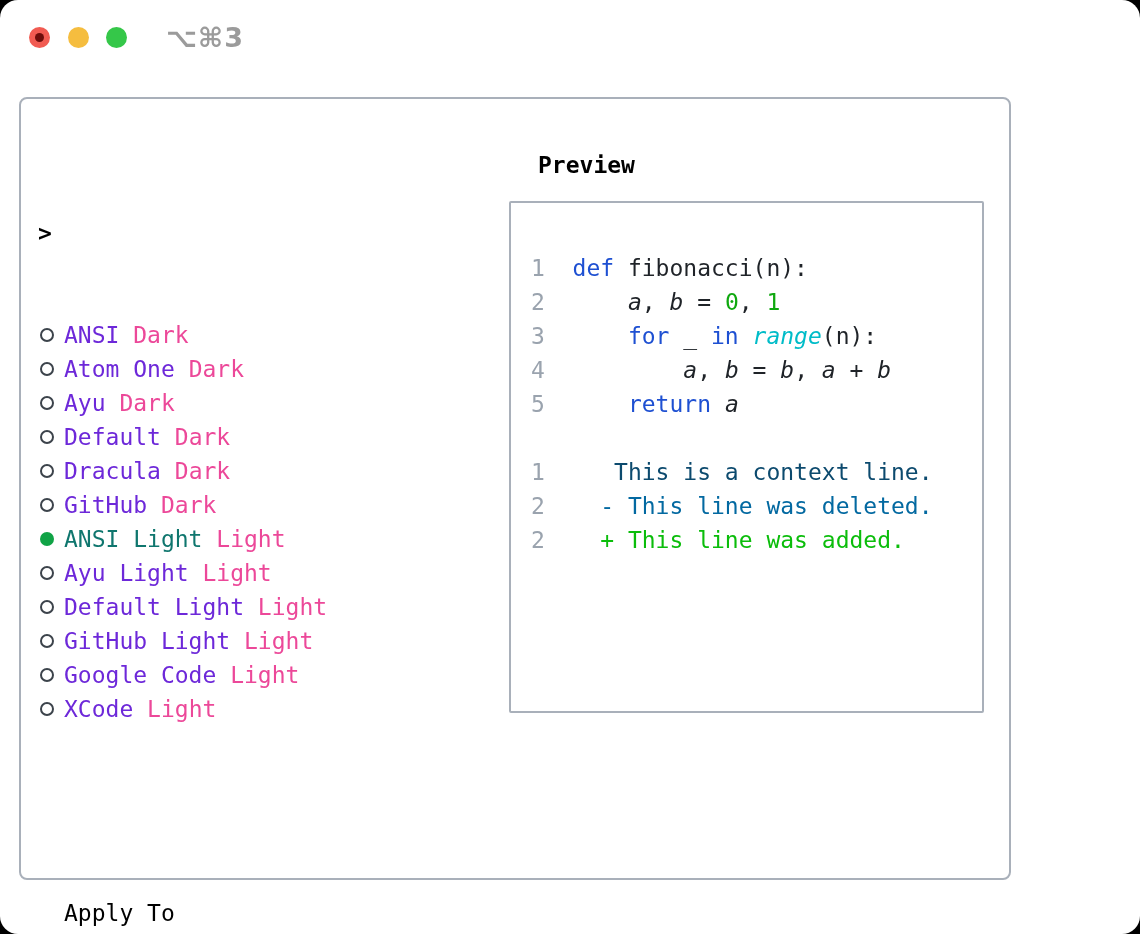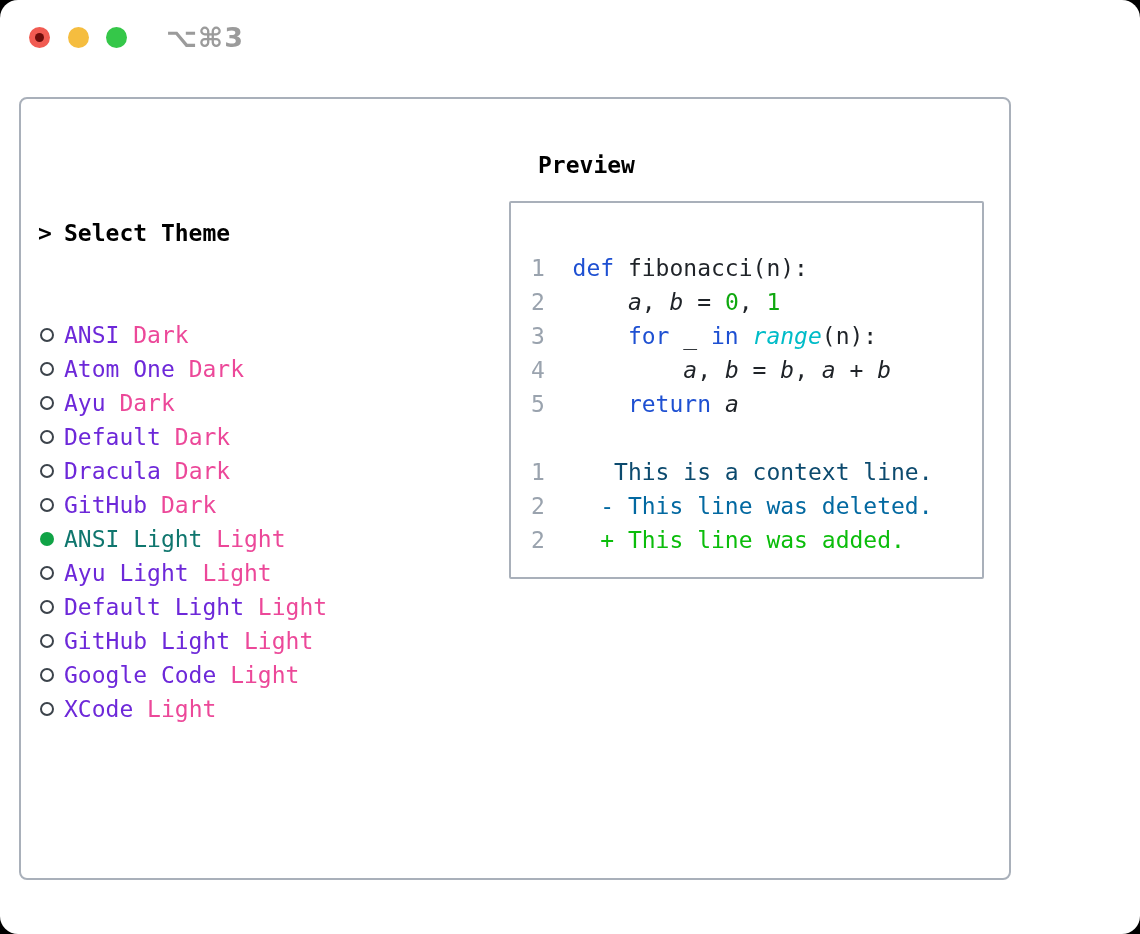--- a/index.html
+++ b/index.html
@@ -25,21 +25,21 @@
   .circle{width:14px;height:14px;border:2px solid #3c434b;border-radius:50%;
           box-sizing:border-box;margin-left:2px;}
   .circle.sel{border:none;}
   .prefix{font-weight:bold;}
   .title-b{font-weight:bold;}
   .blankrow{height:34px;}
 
   
   .pvtitle{position:absolute;left:498px;top:148px;height:34px;line-height:34px;
            font-size:23px;font-weight:bold;margin-left:40px;}
-  .pbox{position:absolute;left:509px;top:201px;width:475px;height:378px;
+  .pbox{position:absolute;left:509px;top:201px;width:475px;height:512px;
         border:2px solid #a9b0ba;border-radius:2px;background:#fff;box-sizing:border-box;}
   .pcode{position:absolute;left:20px;top:48px;font-size:23px;line-height:34px;white-space:pre;}
   .cl{height:34px;}
   .ln{display:inline-block;width:3ch;}
   .seg-var,.seg-fn{font-style:italic;}
 </style>
 <style>
   .shortcut{color:#9b9b9b}
   .panel{border-color:#a9b0ba}
   .pbox{border-color:#a9b0ba}
@@ -69,24 +69,27 @@
     <span class="tl" style="left:68px" data-name="minimize-button"></span>
     <span class="tl" style="left:106px" data-name="maximize-button"></span>
     <span class="shortcut" data-name="window-shortcut-label">⌥⌘3</span>
   </div>
 
   <div class="panel" data-name="theme-picker-panel"></div>
 
   <div class="leftcol" data-name="theme-list-column">
     <div class="row" data-name="select-theme-header">
       <span class="slot prefix" data-name="focus-cursor-icon">&gt;</span>
-      <span class="title-b" data-name="select-theme-title">Select Theme</span>
     </div>
     <div id="theme-list" data-name="theme-option-list"><div class="row" data-name="theme-option-ansi"><span class="slot" data-name="radio-unselected-icon"><span class="circle"></span></span><span class="name" data-name="option-label">ANSI</span><span class="variant" data-name="option-variant-label"> Dark</span></div><div class="row" data-name="theme-option-atom-one"><span class="slot" data-name="radio-unselected-icon"><span class="circle"></span></span><span class="name" data-name="option-label">Atom One</span><span class="variant" data-name="option-variant-label"> Dark</span></div><div class="row" data-name="theme-option-ayu"><span class="slot" data-name="radio-unselected-icon"><span class="circle"></span></span><span class="name" data-name="option-label">Ayu</span><span class="variant" data-name="option-variant-label"> Dark</span></div><div class="row" data-name="theme-option-default"><span class="slot" data-name="radio-unselected-icon"><span class="circle"></span></span><span class="name" data-name="option-label">Default</span><span class="variant" data-name="option-variant-label"> Dark</span></div><div class="row" data-name="theme-option-dracula"><span class="slot" data-name="radio-unselected-icon"><span class="circle"></span></span><span class="name" data-name="option-label">Dracula</span><span class="variant" data-name="option-variant-label"> Dark</span></div><div class="row" data-name="theme-option-github"><span class="slot" data-name="radio-unselected-icon"><span class="circle"></span></span><span class="name" data-name="option-label">GitHub</span><span class="variant" data-name="option-variant-label"> Dark</span></div><div class="row" data-name="theme-option-ansi-light"><span class="slot" data-name="radio-selected-icon"><span class="circle sel"></span></span><span class="name sel" data-name="option-label">ANSI Light</span><span class="variant" data-name="option-variant-label"> Light</span></div><div class="row" data-name="theme-option-ayu-light"><span class="slot" data-name="radio-unselected-icon"><span class="circle"></span></span><span class="name" data-name="option-label">Ayu Light</span><span class="variant" data-name="option-variant-label"> Light</span></div><div class="row" data-name="theme-option-default-light"><span class="slot" data-name="radio-unselected-icon"><span class="circle"></span></span><span class="name" data-name="option-label">Default Light</span><span class="variant" data-name="option-variant-label"> Light</span></div><div class="row" data-name="theme-option-github-light"><span class="slot" data-name="radio-unselected-icon"><span class="circle"></span></span><span class="name" data-name="option-label">GitHub Light</span><span class="variant" data-name="option-variant-label"> Light</span></div><div class="row" data-name="theme-option-google-code"><span class="slot" data-name="radio-unselected-icon"><span class="circle"></span></span><span class="name" data-name="option-label">Google Code</span><span class="variant" data-name="option-variant-label"> Light</span></div><div class="row" data-name="theme-option-xcode"><span class="slot" data-name="radio-unselected-icon"><span class="circle"></span></span><span class="name" data-name="option-label">XCode</span><span class="variant" data-name="option-variant-label"> Light</span></div></div>
     <div class="blankrow" data-name="spacer"></div>
+    <div class="row" data-name="apply-to-header">
+      <span class="slot" data-name="apply-to-indent"></span>
+      <span data-name="apply-to-title">Apply To</span>
+    </div>
     
     
     
   </div>
 
   <div class="pvtitle" data-name="preview-title">Preview</div>
 
   <div class="pbox" data-name="preview-box">
     <div class="pcode" id="preview-code" data-name="preview-code"><div class="cl" data-name="code-line"><span class="ln" data-name="line-number">1</span><span class="seg-kw" data-name="code-segment-kw">def</span><span class="seg-plain" data-name="code-segment-plain"> fibonacci(n):</span></div><div class="cl" data-name="code-line"><span class="ln" data-name="line-number">2</span><span class="seg-plain" data-name="code-segment-plain">    </span><span class="seg-var" data-name="code-segment-var">a</span><span class="seg-plain" data-name="code-segment-plain">, </span><span class="seg-var" data-name="code-segment-var">b</span><span class="seg-plain" data-name="code-segment-plain"> = </span><span class="seg-num" data-name="code-segment-num">0</span><span class="seg-plain" data-name="code-segment-plain">, </span><span class="seg-num" data-name="code-segment-num">1</span></div><div class="cl" data-name="code-line"><span class="ln" data-name="line-number">3</span><span class="seg-plain" data-name="code-segment-plain">    </span><span class="seg-kw" data-name="code-segment-kw">for</span><span class="seg-plain" data-name="code-segment-plain"> _ </span><span class="seg-kw" data-name="code-segment-kw">in</span><span class="seg-plain" data-name="code-segment-plain"> </span><span class="seg-fn" data-name="code-segment-fn">range</span><span class="seg-plain" data-name="code-segment-plain">(n):</span></div><div class="cl" data-name="code-line"><span class="ln" data-name="line-number">4</span><span class="seg-plain" data-name="code-segment-plain">        </span><span class="seg-var" data-name="code-segment-var">a</span><span class="seg-plain" data-name="code-segment-plain">, </span><span class="seg-var" data-name="code-segment-var">b</span><span class="seg-plain" data-name="code-segment-plain"> = </span><span class="seg-var" data-name="code-segment-var">b</span><span class="seg-plain" data-name="code-segment-plain">, </span><span class="seg-var" data-name="code-segment-var">a</span><span class="seg-plain" data-name="code-segment-plain"> + </span><span class="seg-var" data-name="code-segment-var">b</span></div><div class="cl" data-name="code-line"><span class="ln" data-name="line-number">5</span><span class="seg-plain" data-name="code-segment-plain">    </span><span class="seg-kw" data-name="code-segment-kw">return</span><span class="seg-plain" data-name="code-segment-plain"> </span><span class="seg-var" data-name="code-segment-var">a</span></div><div class="cl" data-name="blank-line"><span class="ln" data-name="line-number"></span></div><div class="cl" data-name="diff-line-context"><span class="ln" data-name="line-number">1</span><span class="seg-ctx" data-name="code-segment-ctx">   This is a context line.</span></div><div class="cl" data-name="diff-line-deleted"><span class="ln" data-name="line-number">2</span><span class="seg-plain" data-name="code-segment-plain">  </span><span class="seg-del" data-name="code-segment-del">- This line was deleted.</span></div><div class="cl" data-name="diff-line-added"><span class="ln" data-name="line-number">2</span><span class="seg-plain" data-name="code-segment-plain">  </span><span class="seg-add" data-name="code-segment-add">+ This line was added.</span></div></div>
   </div>

